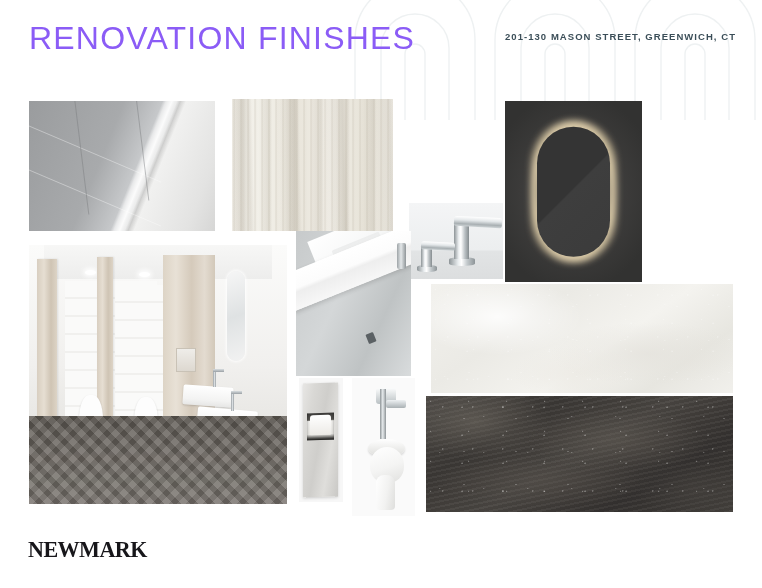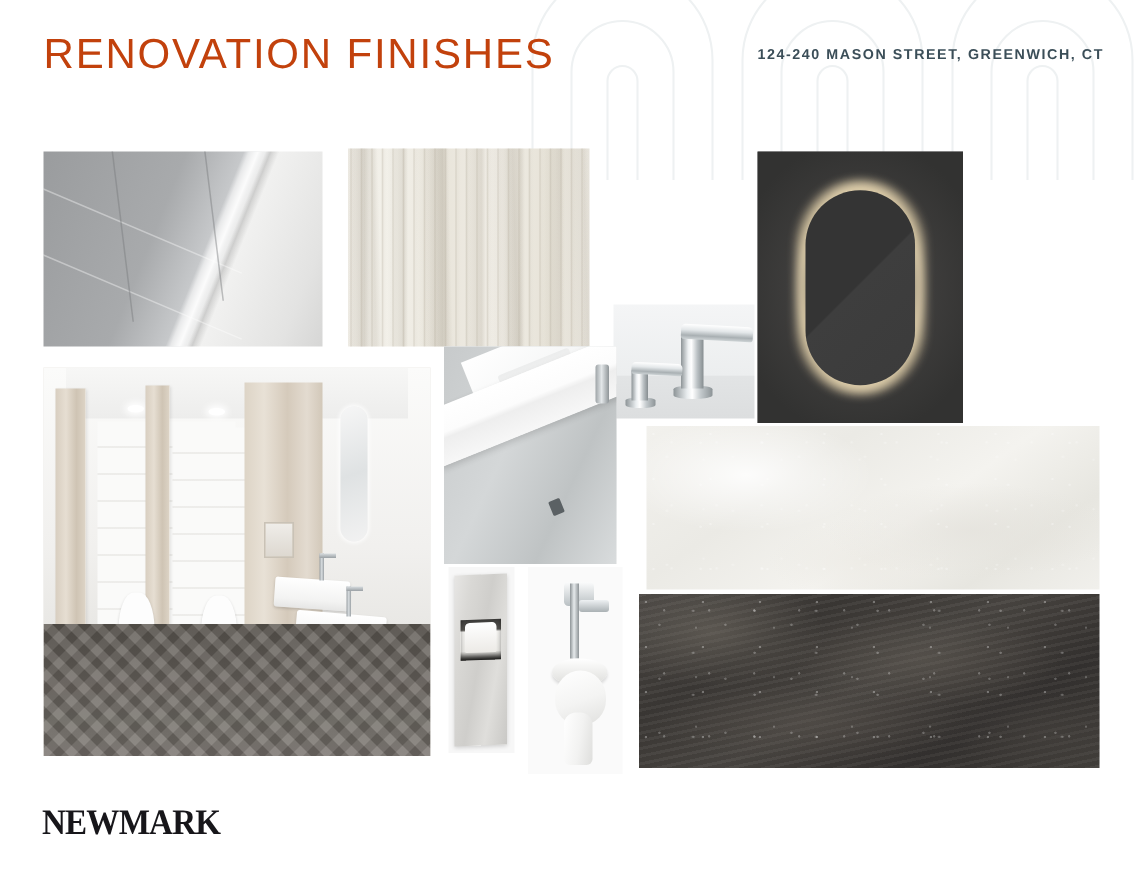--- a/index.html
+++ b/index.html
@@ -30,24 +30,24 @@
     height: 150px;
     pointer-events: none;
     opacity: 1;
   }
 
   
   .page-title {
     position: absolute;
     left: 29px;
     top: 22px;
-    font-size: 28px;
+    font-size: 32px;
     letter-spacing: 1.2px;
     font-weight: 400;
-    color: #c2410c;
+    color: #8b5cf6;
     white-space: nowrap;
     line-height: 1;
   }
 
   .header-address {
     position: absolute;
     right: 26px;
     top: 31px;
     font-size: 9.5px;
     font-weight: bold;
@@ -269,21 +269,21 @@
       <path d="M150 160 L150 70 A60 60 0 0 1 270 70 L270 160"></path>
       <path d="M176 160 L176 78 A34 34 0 0 1 244 78 L244 160"></path>
       <path d="M200 160 L200 84 A10 10 0 0 1 220 84 L220 160"></path>
       <path d="M290 160 L290 70 A60 60 0 0 1 410 70 L410 160"></path>
       <path d="M316 160 L316 78 A34 34 0 0 1 384 78 L384 160"></path>
       <path d="M340 160 L340 84 A10 10 0 0 1 360 84 L360 160"></path>
     </g>
   </svg>
 
   <div class="page-title">RENOVATION FINISHES</div>
-  <div class="header-address">124-240 MASON STREET, GREENWICH, CT</div>
+  <div class="header-address">201-130 MASON STREET, GREENWICH, CT</div>
 
   <div class="tile t-ceiling" style="left:29px; top:101px; width:186px; height:130px;">
     <div class="grid-line" style="left:-6px; top:22px; width:150px; transform:rotate(23deg);"></div>
     <div class="grid-line" style="left:-6px; top:66px; width:150px; transform:rotate(23deg);"></div>
     <div class="grid-line v" style="left:52px; top:-6px; transform:rotate(-7deg);"></div>
     <div class="grid-line v" style="left:112px; top:-20px; transform:rotate(-7deg);"></div>
   </div>
 
   <div class="tile t-wood" style="left:232px; top:99px; width:161px; height:132px;"></div>
 

